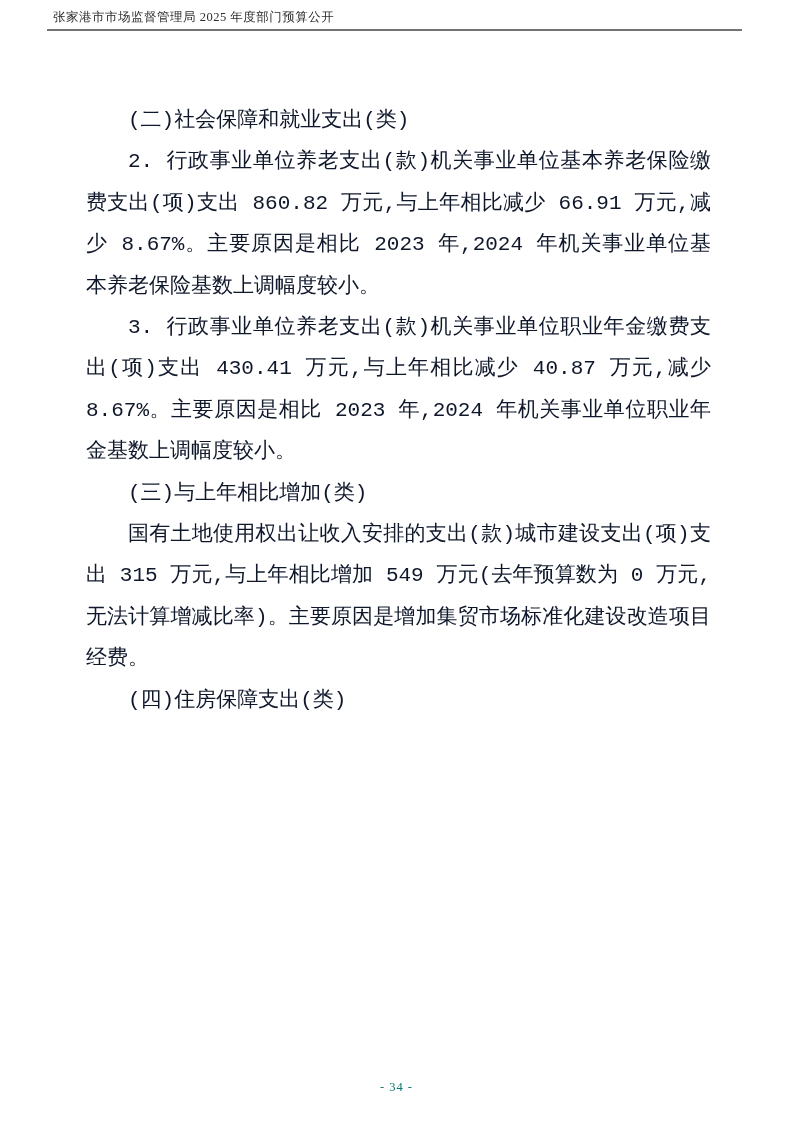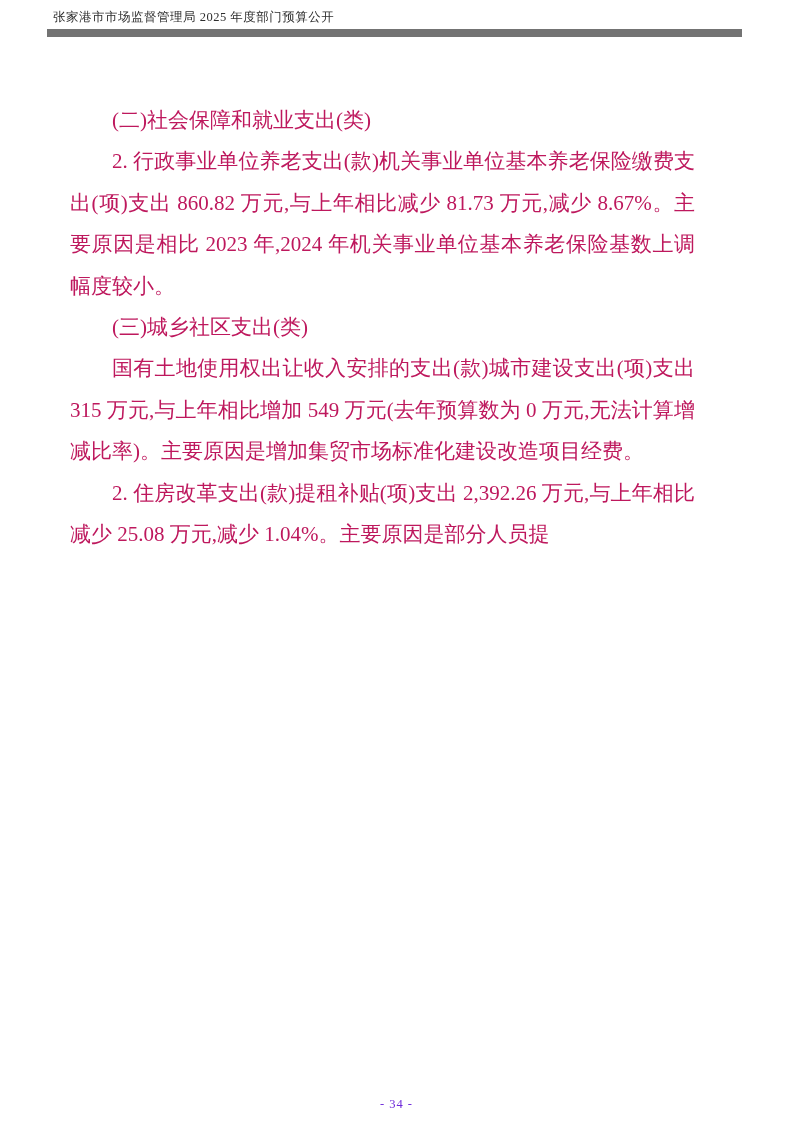--- a/index.html
+++ b/index.html
@@ -13,71 +13,72 @@
     height: 1122px;
     background: #ffffff;
     overflow: hidden;
     font-family: "Liberation Serif", "DejaVu Serif", serif;
   }
   .header {
     position: absolute;
     left: 47px;
     top: 9px;
     width: 695px;
-    border-bottom: 8px solid #737373;
+    border-bottom: 2px solid #737373;
     padding-bottom: 4px;
     font-size: 12.5px;
     line-height: 16px;
     color: #2e2e2e;
     letter-spacing: 0.5px;
   }
   .header-title {
     margin-left: 6px;
   }
   .content {
     position: absolute;
-    left: 70px;
+    left: 86px;
     top: 100px;
     width: 625px;
     font-size: 21px;
     line-height: 41.4px;
-    color: #be185d;
+    color: #0f172a;
     text-align: justify;
+    font-family: Liberation Mono, monospace;
   }
   .content p {
     margin: 0;
     padding: 0;
     text-indent: 2em;
   }
   .footer {
     position: absolute;
     top: 1080px;
     left: 0;
     width: 793px;
     text-align: center;
     font-size: 12.5px;
-    color: #6d28d9;
+    color: #0f766e;
     letter-spacing: 1px;
-    margin-top: 17px;
   }
 </style>
 </head>
 <body>
 
 <div class="page">
 
   <div class="header">
     <span class="header-title">张家港市市场监督管理局 2025 年度部门预算公开</span>
   </div>
 
   <div class="content">
     <p>(二)社会保障和就业支出(类)</p>
-    <p>2. 行政事业单位养老支出(款)机关事业单位基本养老保险缴费支出(项)支出 860.82 万元,与上年相比减少 81.73 万元,减少 8.67%。主要原因是相比 2023 年,2024 年机关事业单位基本养老保险基数上调幅度较小。</p>
-    <p>(三)城乡社区支出(类)</p>
+    <p>2. 行政事业单位养老支出(款)机关事业单位基本养老保险缴费支出(项)支出 860.82 万元,与上年相比减少 66.91 万元,减少 8.67%。主要原因是相比 2023 年,2024 年机关事业单位基本养老保险基数上调幅度较小。</p>
+    <p>3. 行政事业单位养老支出(款)机关事业单位职业年金缴费支出(项)支出 430.41 万元,与上年相比减少 40.87 万元,减少 8.67%。主要原因是相比 2023 年,2024 年机关事业单位职业年金基数上调幅度较小。</p>
+    <p>(三)与上年相比增加(类)</p>
     <p>国有土地使用权出让收入安排的支出(款)城市建设支出(项)支出 315 万元,与上年相比增加 549 万元(去年预算数为 0 万元,无法计算增减比率)。主要原因是增加集贸市场标准化建设改造项目经费。</p>
-    <p>2. 住房改革支出(款)提租补贴(项)支出 2,392.26 万元,与上年相比减少 25.08 万元,减少 1.04%。主要原因是部分人员提</p>
+    <p>(四)住房保障支出(类)</p>
   </div>
 
   <div class="footer">
     <span>- 34 -</span>
   </div>
 
 </div>
 
 </body></html>

